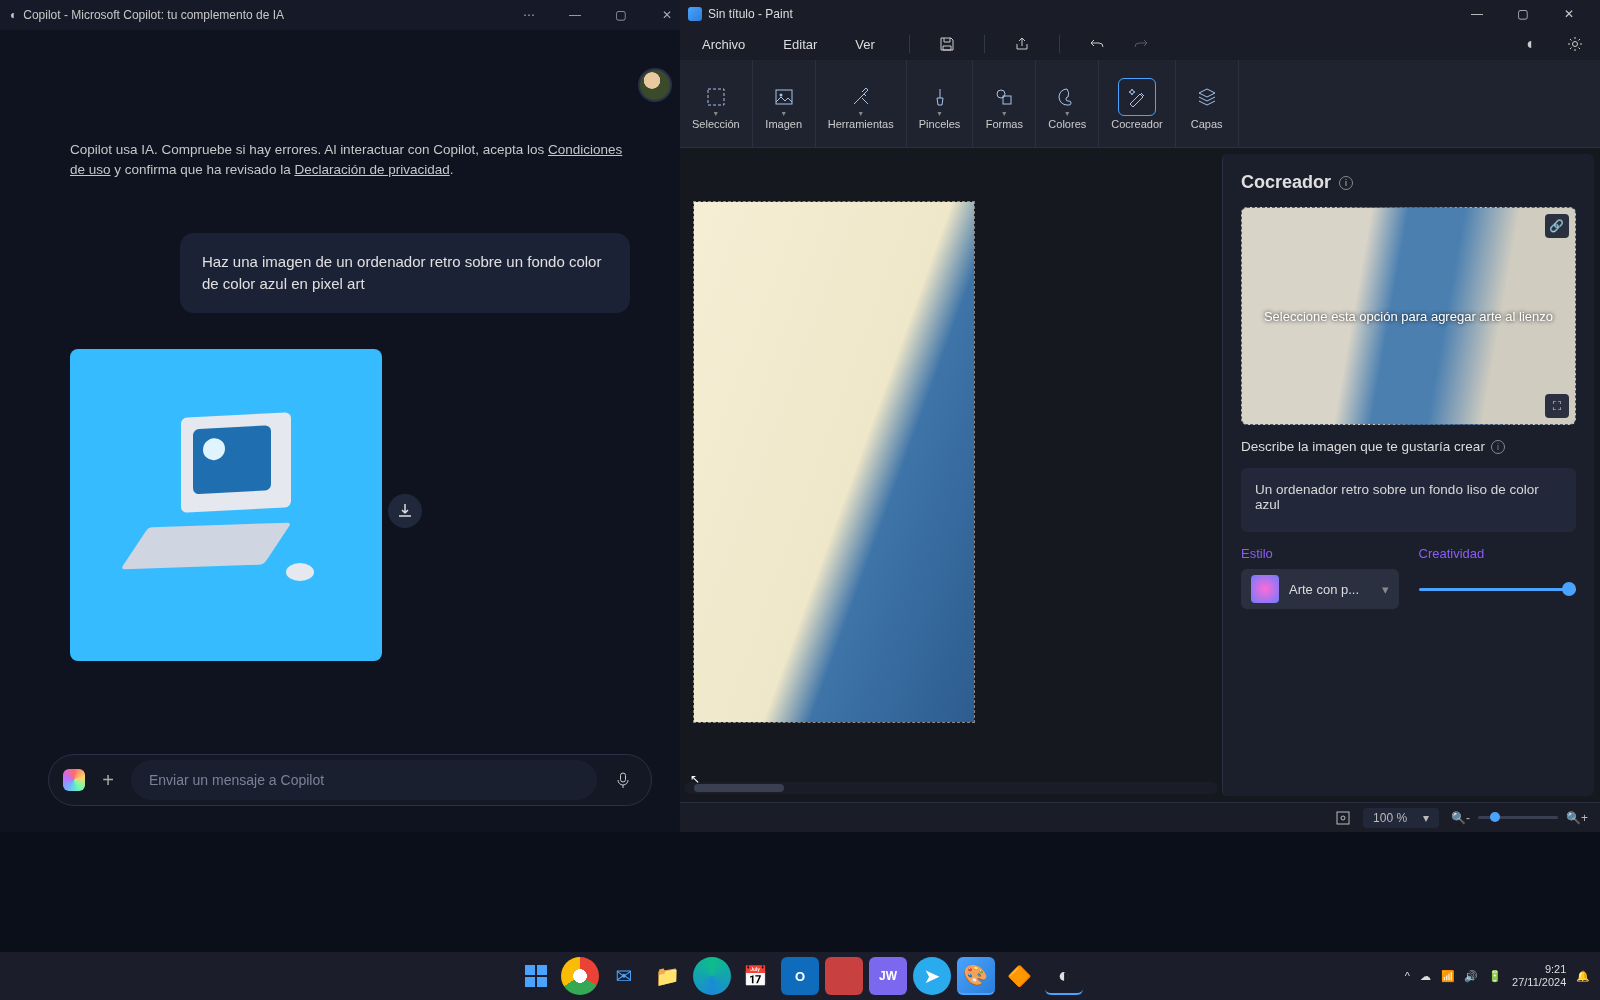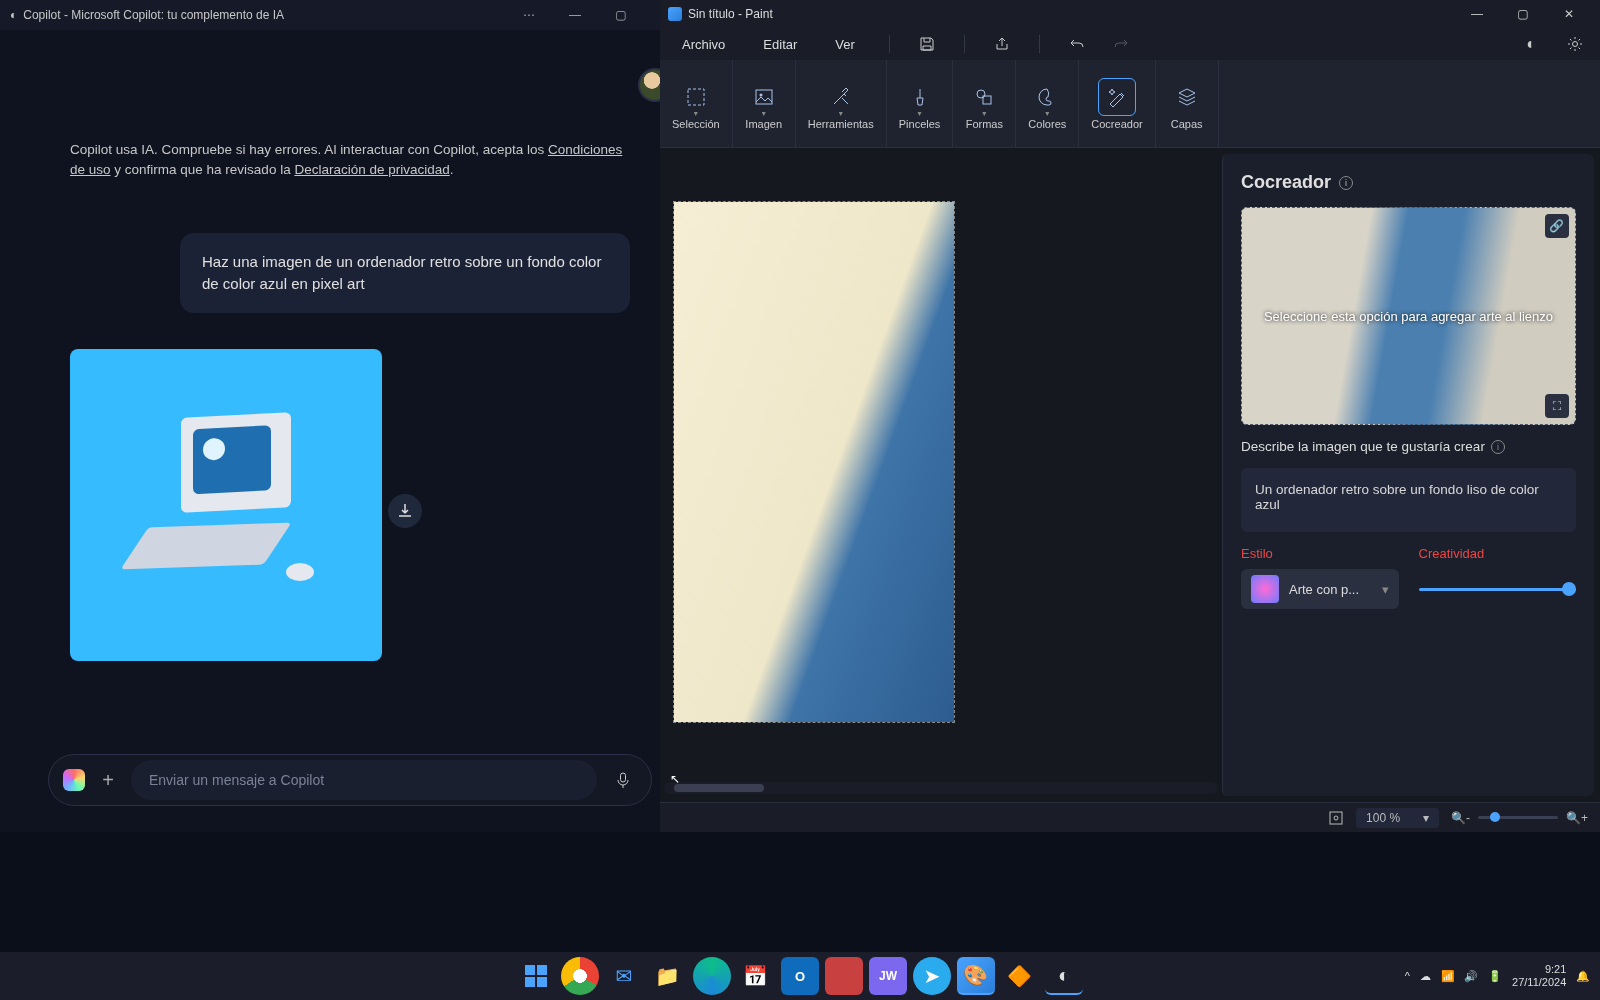--- a/index.html
+++ b/index.html
@@ -24,21 +24,21 @@
 .mouse { position: absolute; left: 160px; top: 158px; width: 28px; height: 18px; background: #e5e8ee; border-radius: 50%; }
 .dl-btn { position: absolute; right: -40px; top: 145px; transform: translate(0, 0); width: 34px; height: 34px; border-radius: 50%; background: #20283c; display: flex; align-items: center; justify-content: center; color: #ddd; }
 .caption { margin-top: 48px; font-size: 15px; font-weight: 600; color: #eee; }
 .input-bar { position: absolute; left: 48px; right: 48px; bottom: 26px; height: 52px; background: #141824; border: 1px solid #2a3146; border-radius: 28px; display: flex; align-items: center; padding: 0 14px; gap: 12px; }
 .input-bar .logo { width: 22px; height: 22px; border-radius: 6px; background: conic-gradient(#ff6b6b,#ffd36b,#6bffb0,#6bb6ff,#c96bff,#ff6b6b); }
 .input-bar .plus { width: 22px; height: 22px; display:flex; align-items:center; justify-content:center; color:#aaa; font-size:20px; }
 .input-bar .field { flex: 1; background: #1a1f30; border-radius: 22px; height: 40px; display: flex; align-items: center; padding: 0 18px; color: #7a8296; font-size: 14px; }
 .input-bar .mic { width: 28px; height: 28px; display:flex; align-items:center; justify-content:center; color:#ccc; }
 
 
-.paint-window { position: absolute; left: 660px; top: 0; right: 0; height: 832px; background: #1a1d28; display: flex; flex-direction: column; }
+.paint-window { position: absolute; left: 680px; top: 0; right: 0; height: 832px; background: #1a1d28; display: flex; flex-direction: column; }
 .paint-titlebar { height: 28px; background: #1a1d28; display: flex; align-items: center; padding: 0 8px; }
 .paint-titlebar .title { font-size: 12px; color: #ddd; display:flex; align-items:center; gap:6px; flex:1; }
 .paint-titlebar .paint-ico { width:14px; height:14px; background: linear-gradient(135deg,#4aa3ff,#2a7fd8); border-radius:3px; }
 .paint-titlebar .ctrls { display:flex; }
 .paint-titlebar .ctrl { width:46px; height:28px; display:flex; align-items:center; justify-content:center; color:#ccc; font-size:12px; }
 .paint-menubar { height: 32px; display:flex; align-items:center; padding: 0 10px; gap: 14px; }
 .paint-menubar .menu { padding: 6px 12px; font-size: 13px; color:#ddd; border-radius:4px; }
 .paint-menubar .sep { width:1px; height:18px; background:#333846; margin:0 8px; }
 .paint-menubar .iconbtn { width:30px; height:30px; display:flex; align-items:center; justify-content:center; color:#ccc; }
 .paint-menubar .spacer { flex:1; }
@@ -59,31 +59,31 @@
 .info-ico { width:14px; height:14px; border:1px solid #888; border-radius:50%; display:flex; align-items:center; justify-content:center; font-size:9px; color:#888; }
 .preview { height: 218px; border:1px dashed #4a5468; border-radius:6px; position:relative; display:flex; align-items:center; justify-content:center; overflow:hidden; background: linear-gradient(100deg,#d8d4c8 0 35%, #4a7fb0 45% 60%, #d0ccc0 75%); }
 .preview .overlay-text { font-size:13px; color:#fff; text-shadow:0 0 4px #000; text-align:center; padding:0 20px; }
 .preview .corner-btn { position:absolute; width:24px; height:24px; background:#2a3040; border-radius:4px; display:flex; align-items:center; justify-content:center; color:#ccc; font-size:12px; }
 .preview .corner-btn.tr { top:6px; right:6px; }
 .preview .corner-btn.br { bottom:6px; right:6px; }
 .desc-label { font-size:13.5px; color:#ddd; display:flex; align-items:center; gap:6px; }
 .prompt-box { background:#22283a; border-radius:6px; padding:14px; font-size:13.5px; color:#d8d8d8; min-height:64px; }
 .row { display:flex; gap:20px; }
 .col { flex:1; display:flex; flex-direction:column; gap:8px; }
-.col .lbl { font-size:13px; color:#ef4444; }
+.col .lbl { font-size:13px; color:#8b5cf6; }
 .style-select { background:#2a3040; border-radius:6px; height:40px; display:flex; align-items:center; padding:0 10px; gap:10px; font-size:13px; color:#ddd; }
 .style-select .thumb { width:28px; height:28px; border-radius:4px; background:radial-gradient(#ff6bd6,#6b7bff); }
 .style-select .chev { margin-left:auto; color:#888; }
 .slider { position:relative; height:40px; display:flex; align-items:center; }
 .slider .track { height:3px; background:#4aa3ff; width:100%; border-radius:2px; }
 .slider .knob { position:absolute; right:0; top:50%; transform:translateY(-50%); width:14px; height:14px; background:#4aa3ff; border-radius:50%; }
 
 .paint-statusbar { height:30px; background:#1a1d28; border-top:1px solid #2b3040; display:flex; align-items:center; justify-content:flex-end; padding:0 12px; gap:12px; font-size:12px; color:#bbb; }
 .zoom-ctrl { display:flex; align-items:center; gap:8px; }
-.zoom-pct { background:#22283a; padding:3px 10px; border-radius:4px; display:flex; align-items:center; gap:23px; }
+.zoom-pct { background:#22283a; padding:3px 10px; border-radius:4px; display:flex; align-items:center; gap:16px; }
 .zoom-track { width:80px; height:3px; background:#3a4052; border-radius:2px; position:relative; }
 .zoom-track .k { position:absolute; left:12px; top:-4px; width:10px; height:10px; background:#4aa3ff; border-radius:50%; }
 
 
 .taskbar { position:absolute; left:0; right:0; bottom:0; height:48px; background:#1b1e2a; display:flex; align-items:center; }
 .taskbar .center { position:absolute; left:50%; transform:translateX(-50%); display:flex; gap:6px; }
 .taskbar .tb-ico { width:38px; height:38px; border-radius:6px; display:flex; align-items:center; justify-content:center; font-size:20px; }
 .taskbar .tray { position:absolute; right:10px; display:flex; align-items:center; gap:10px; font-size:11px; color:#ddd; }
 .taskbar .dt { text-align:right; line-height:1.2; }
 .win-logo { width:22px; height:22px; display:grid; grid-template:1fr 1fr/1fr 1fr; gap:2px; }

